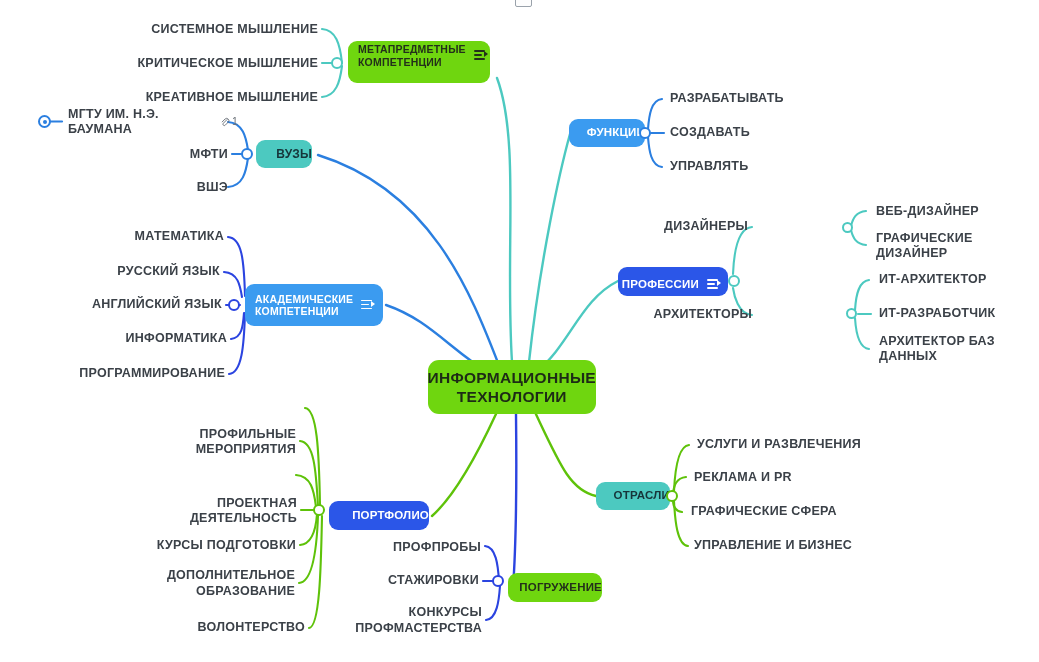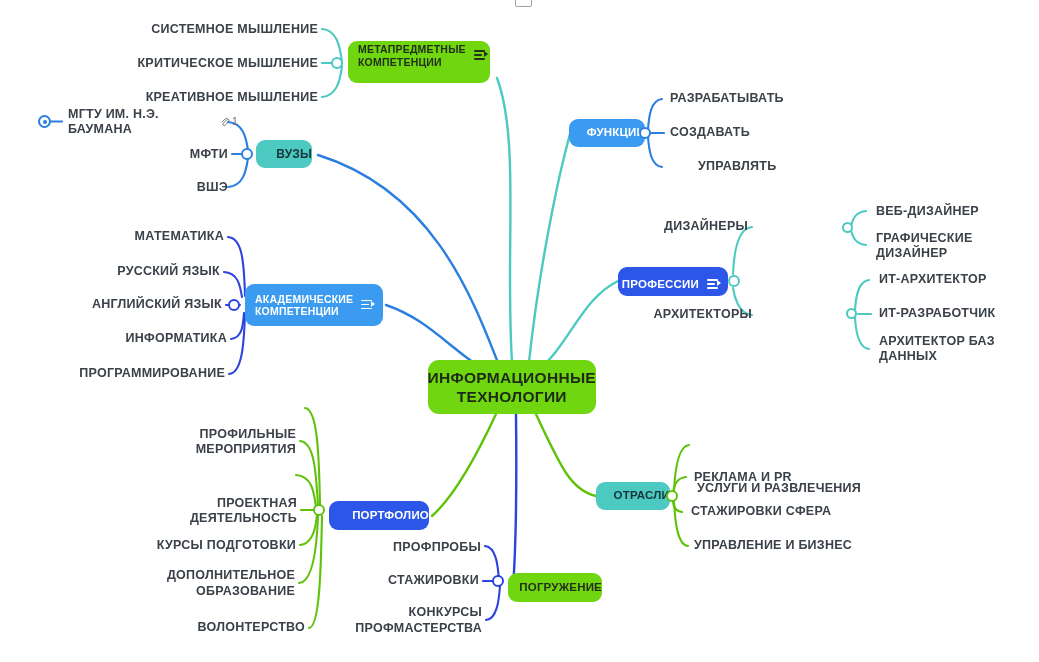--- a/index.html
+++ b/index.html
@@ -269,21 +269,21 @@
   <div class="node" style="left:569px;top:119px;width:76px;height:28px;background:#3b9bf0;color:#ffffff;font-size:11.5px;">
     <span class="lbl">ФУНКЦИИ</span>
   </div>
   <div class="junction" style="left:639px;top:127px;width:12px;height:12px;border:2.4px solid #2b7fe0;"></div>
   <div class="leaf l" style="left:670px;top:90px;width:190px;height:17px;">
     <span>РАЗРАБАТЫВАТЬ</span>
   </div>
   <div class="leaf l" style="left:670px;top:124px;width:190px;height:17px;">
     <span>СОЗДАВАТЬ</span>
   </div>
-  <div class="leaf l" style="left:670px;top:158px;width:190px;height:17px;margin-left:28px;">
+  <div class="leaf l" style="left:670px;top:158px;width:190px;height:17px;">
     <span>УПРАВЛЯТЬ</span>
   </div>
 
   <div class="node" style="left:618px;top:267px;width:110px;height:29px;background:#2b56e8;color:#ffffff;font-size:11.5px;padding:6px 8px 0 10px;">
     <span class="lbl">ПРОФЕССИИ</span>
     <span class="noteicon">
         <i></i>
         <i></i>
         <i></i>
         <b></b>
@@ -316,26 +316,26 @@
     <span>ИТ-РАЗРАБОТЧИК</span>
   </div>
   <div class="leaf l" style="left:879px;top:340px;width:165px;height:17px;">
     <span>АРХИТЕКТОР БАЗ ДАННЫХ</span>
   </div>
 
   <div class="node" style="left:596px;top:482px;width:74px;height:28px;background:#4cc9c0;color:#16353a;font-size:11.5px;">
     <span class="lbl">ОТРАСЛИ</span>
   </div>
   <div class="junction" style="left:666px;top:490px;width:12px;height:12px;border:2.4px solid #5ec209;"></div>
-  <div class="leaf l" style="left:697px;top:436px;width:230px;height:17px;margin-top:44px;">
+  <div class="leaf l" style="left:697px;top:436px;width:230px;height:17px;">
     <span>УСЛУГИ И РАЗВЛЕЧЕНИЯ</span>
   </div>
   <div class="leaf l" style="left:694px;top:469px;width:230px;height:17px;">
     <span>РЕКЛАМА И PR</span>
   </div>
   <div class="leaf l" style="left:691px;top:503px;width:230px;height:17px;">
-    <span>СТАЖИРОВКИ СФЕРА</span>
+    <span>ГРАФИЧЕСКИЕ СФЕРА</span>
   </div>
   <div class="leaf l" style="left:694px;top:537px;width:230px;height:17px;">
     <span>УПРАВЛЕНИЕ И БИЗНЕС</span>
   </div>
 
 </div>
 
 </body></html>

